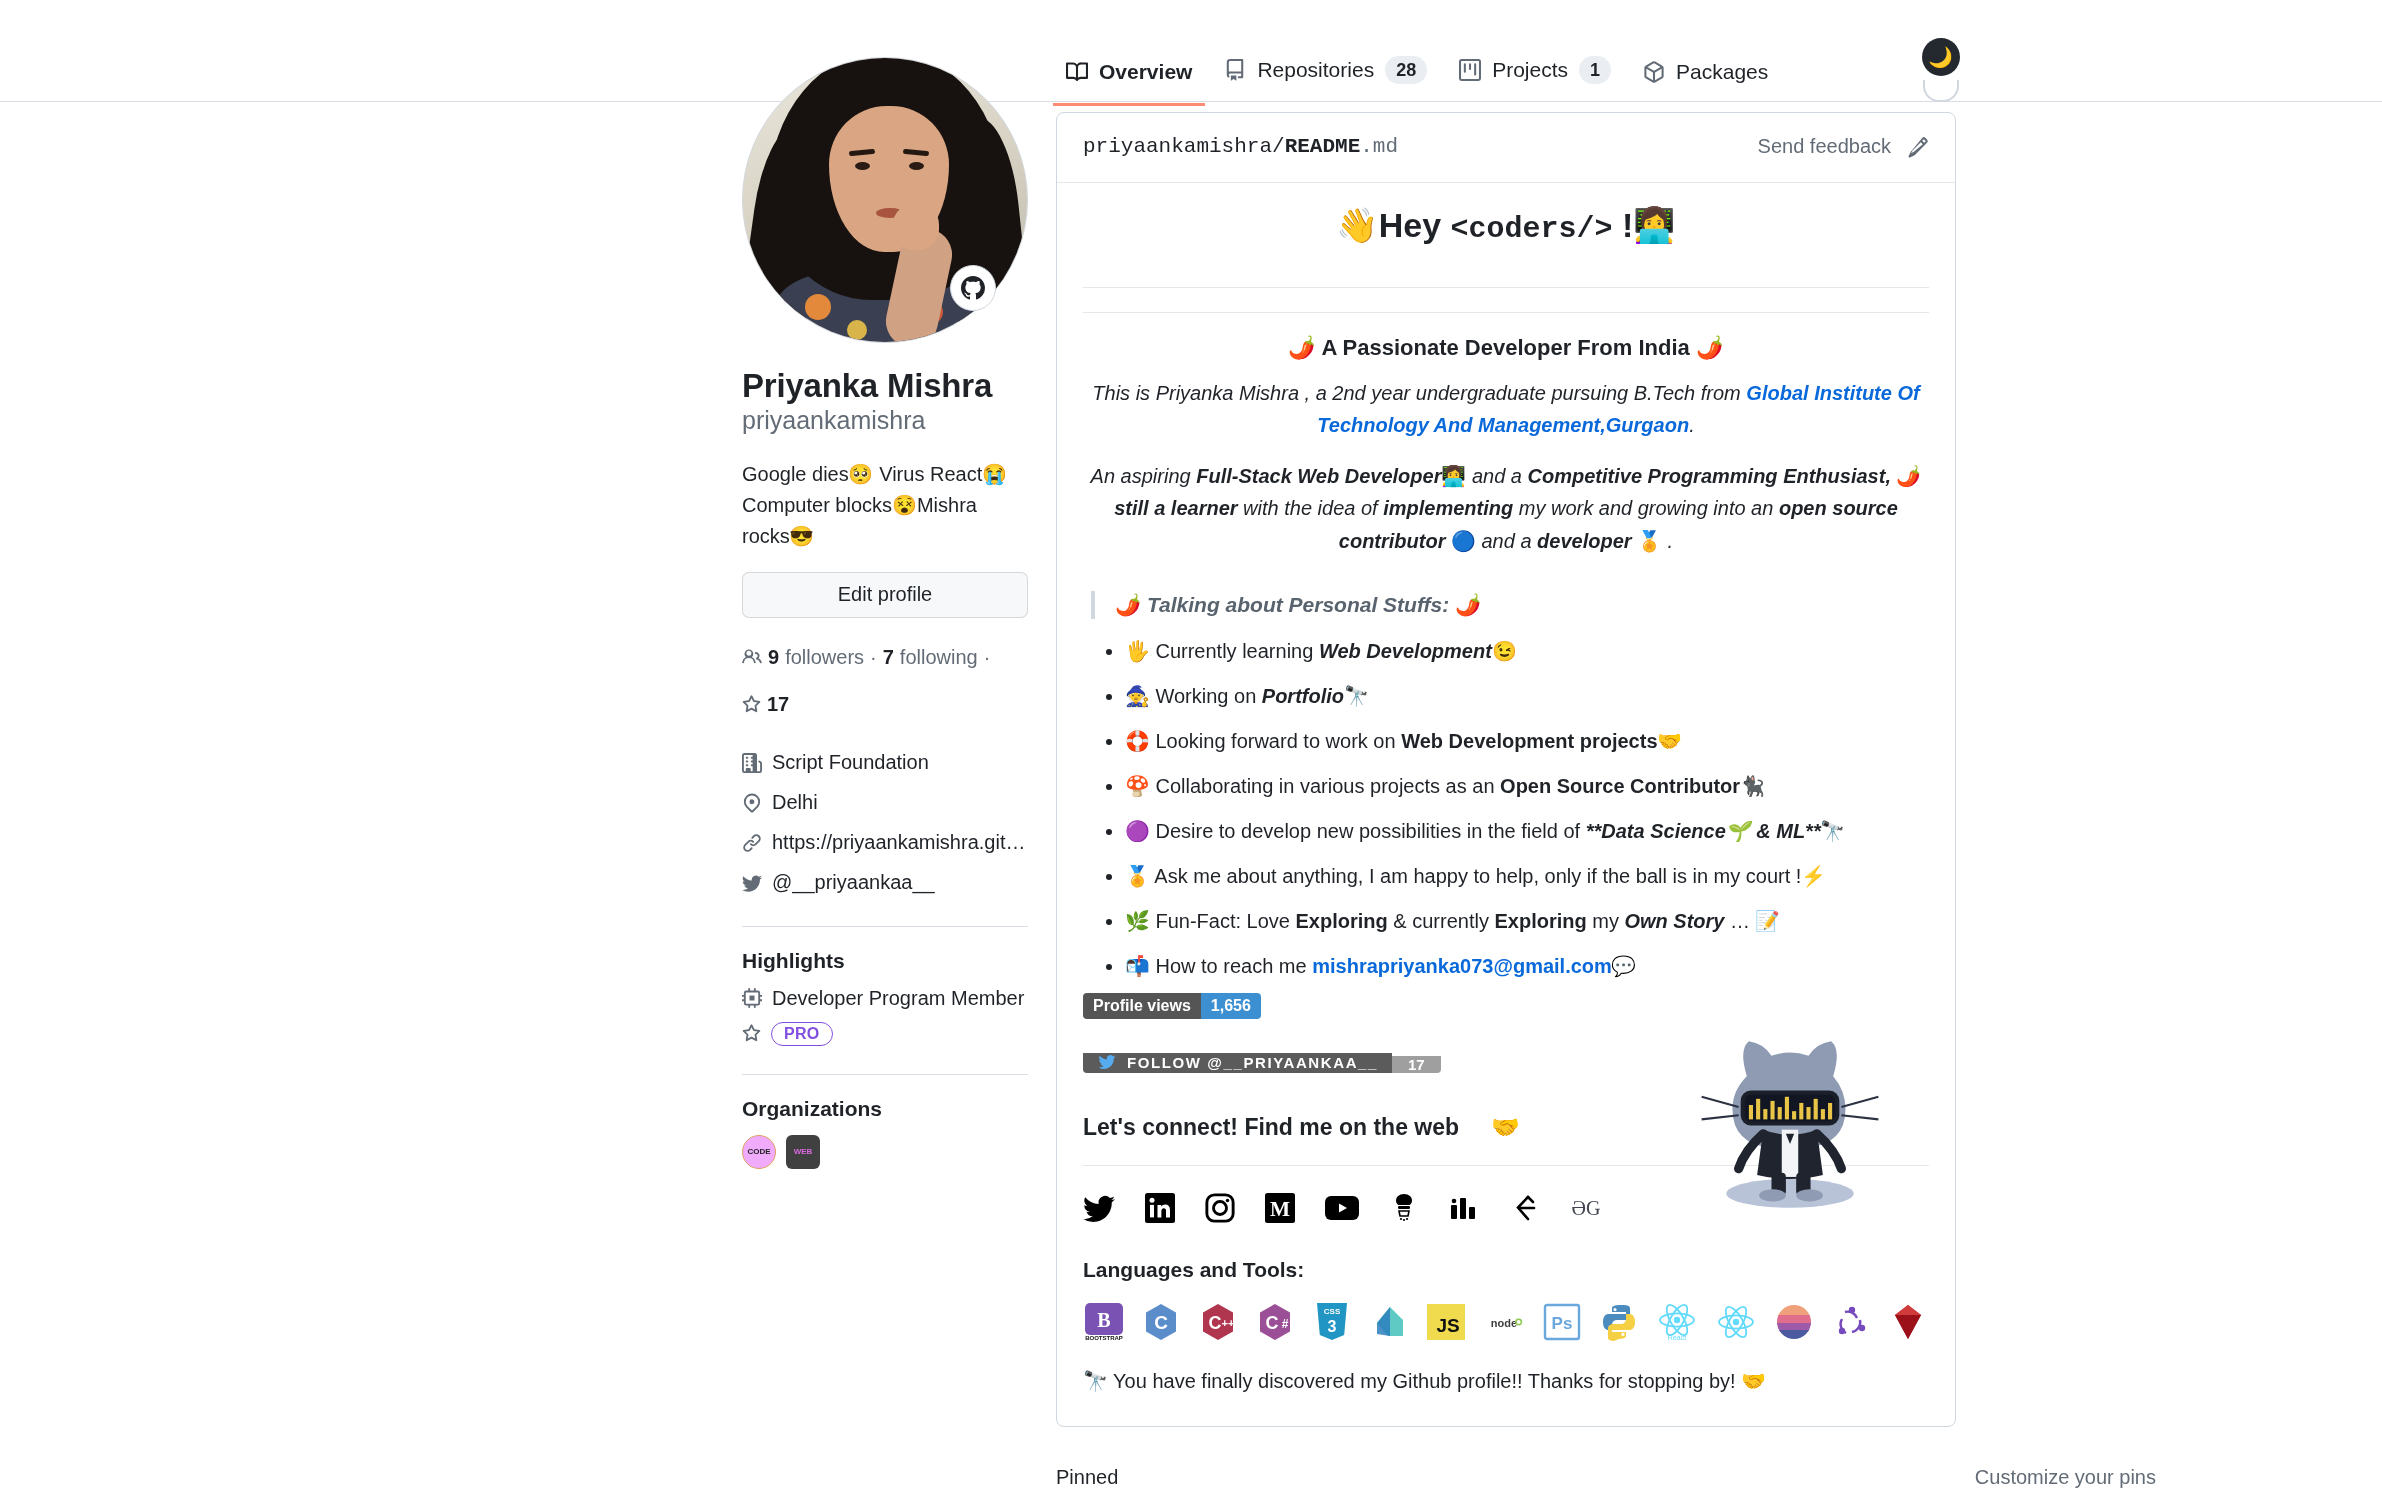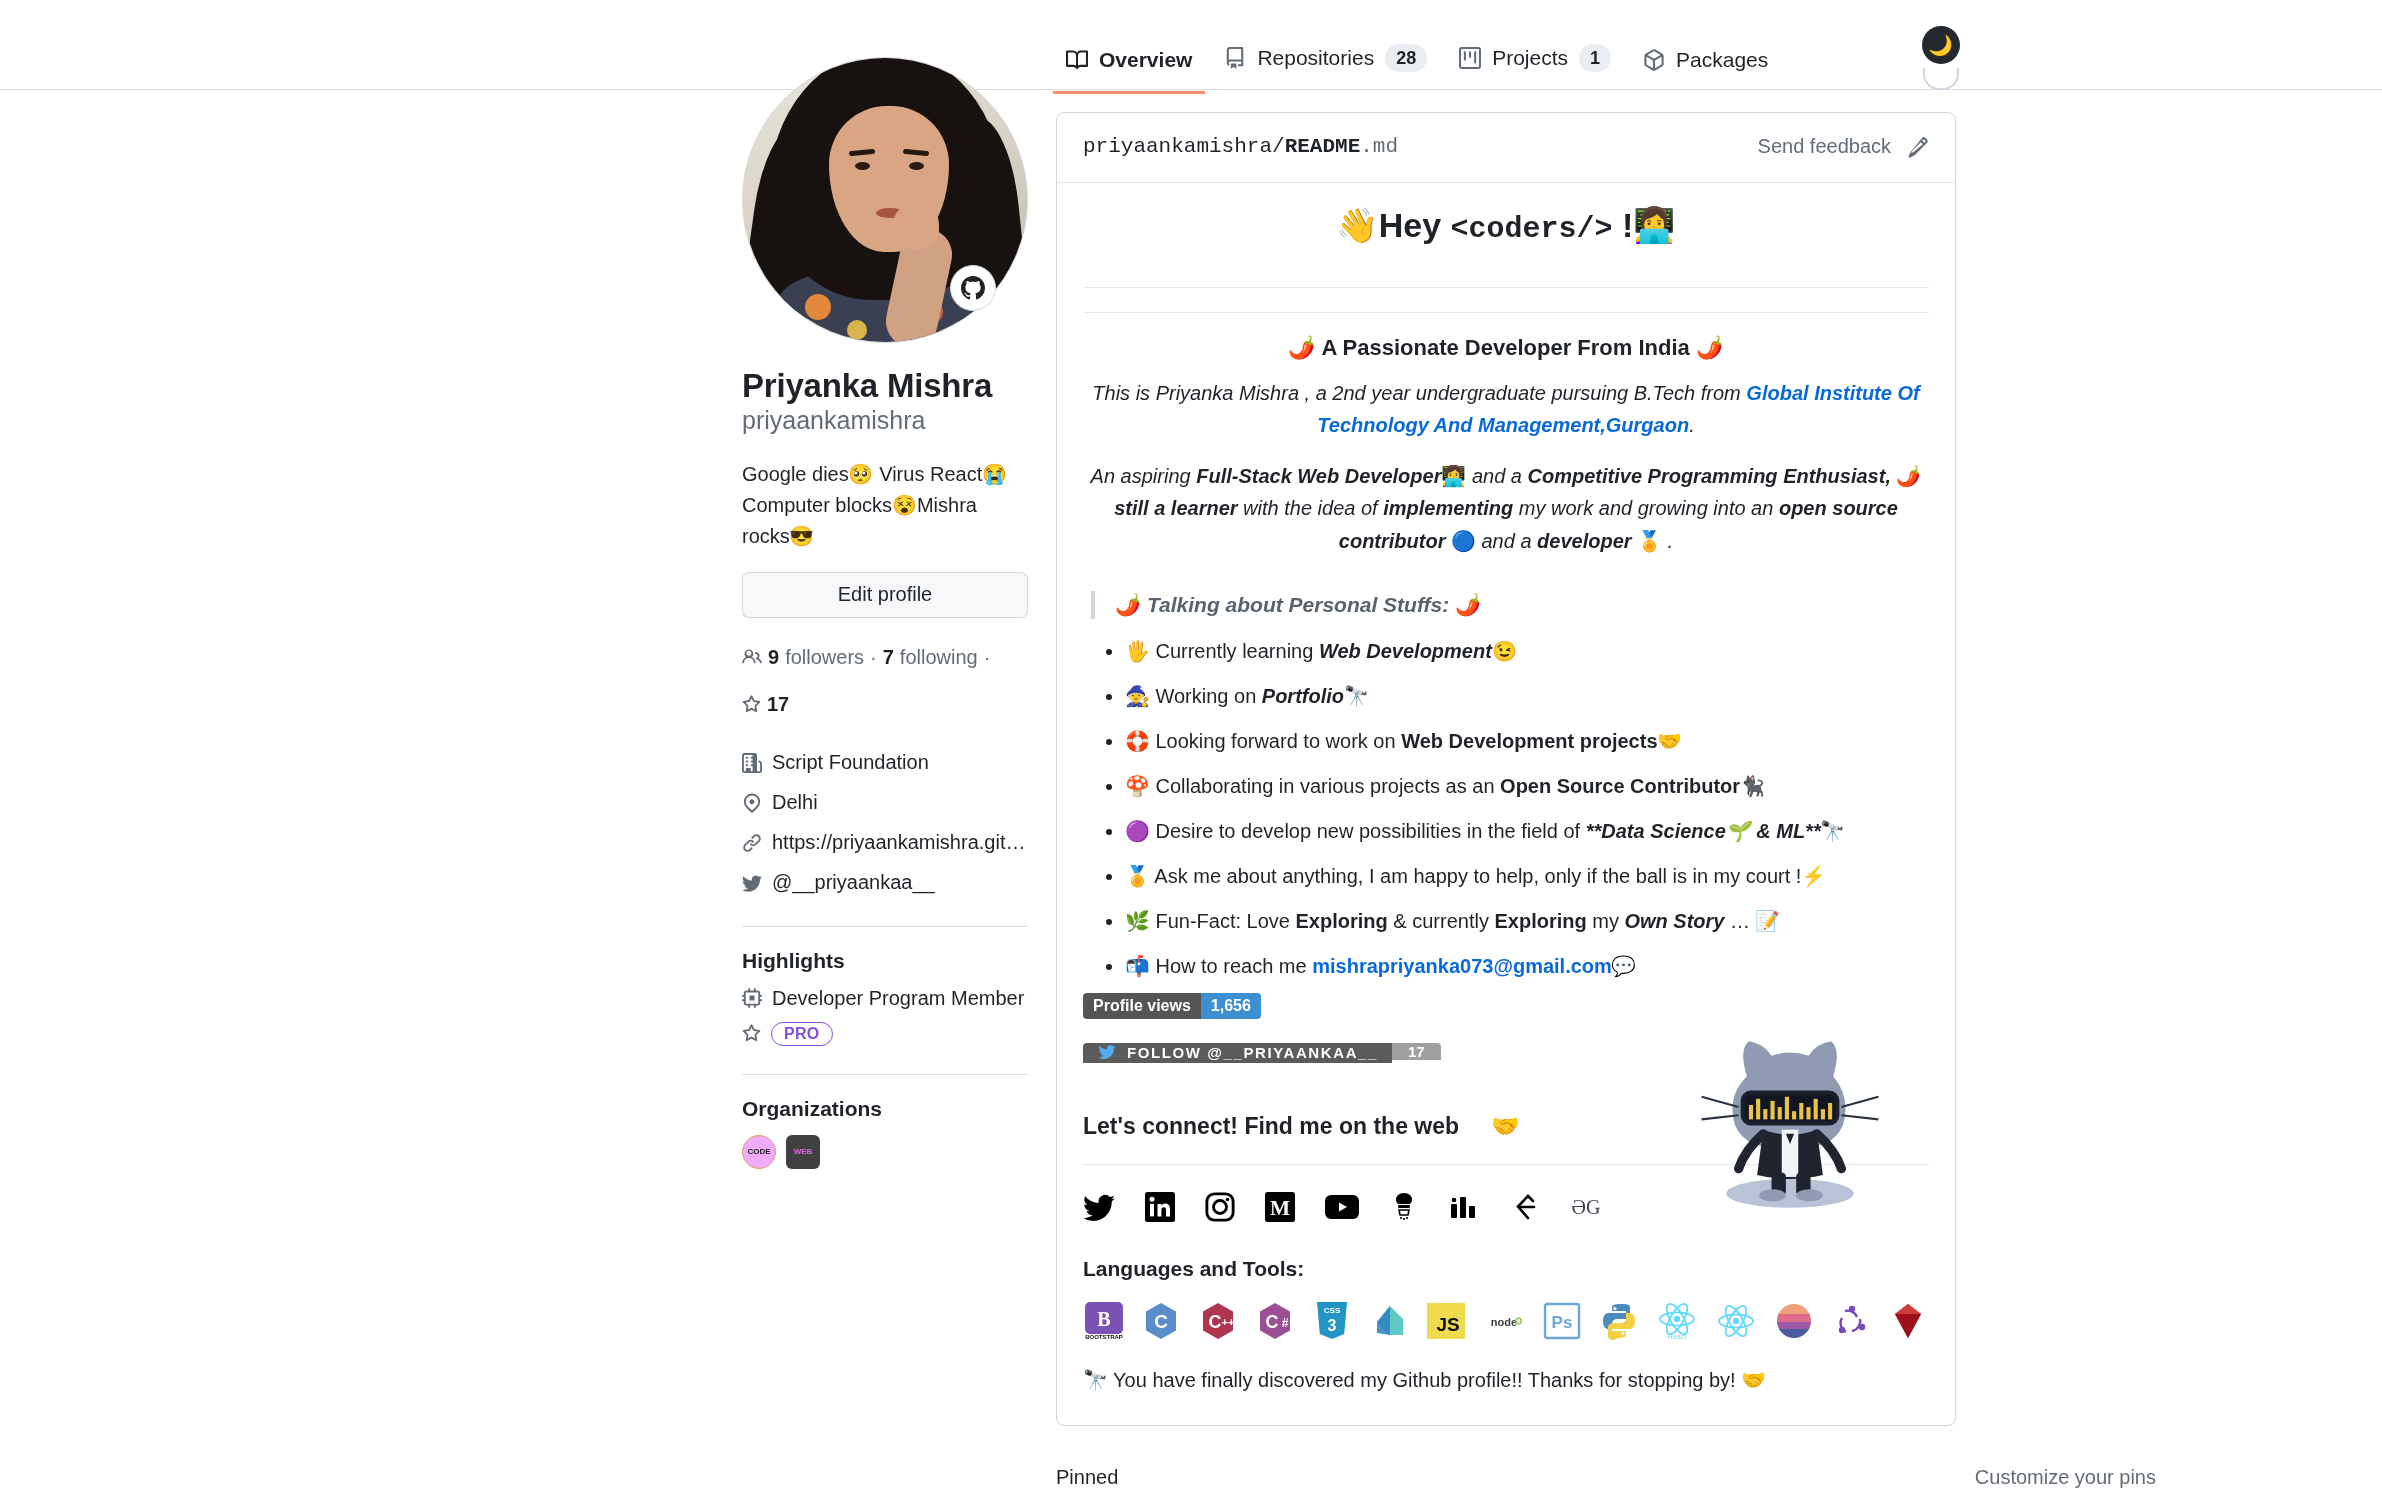--- a/index.html
+++ b/index.html
@@ -9,21 +9,21 @@
     background: #ffffff;
     font-family: "Liberation Sans", sans-serif;
     color: #1f2328;
     overflow: hidden;
     position: relative;
   }
   .page { position: relative; width: 2382px; height: 1496px; }
 
   
   .tabbar {
-    position: absolute; left: 0; top: 0; width: 2382px; height: 90px;
+    position: absolute; left: 0; top: 12px; width: 2382px; height: 90px;
     border-bottom: 1px solid #d8dee4;
   }
   .tabs { position: absolute; left: 1053px; top: 38px; display: flex; align-items: flex-end; gap: 6px; }
   .tab {
     display: flex; align-items: center; gap: 11px;
     padding: 6px 13px 19px 13px;
     font-size: 21px; color: #1f2328; cursor: pointer;
     border-bottom: 3px solid transparent; margin-bottom: -1px;
     white-space: nowrap;
   }
@@ -182,21 +182,21 @@
   
   .badge-row { margin-top: 6px; }
   .badge {
     display:inline-flex; align-items:stretch; border-radius:4px; overflow:hidden;
     font-size: 16px; font-weight:bold; cursor:pointer; height: 26px;
     font-family:"Liberation Sans", sans-serif;
   }
   .badge .l { background:#555; color:#fff; padding: 0 10px; display:flex;align-items:center;}
   .badge .r { background:#3c8fd0; color:#fff; padding: 0 10px; display:flex;align-items:center;}
   .tw-badge {
-    display:inline-flex; align-items:flex-start; height: 30px; border-radius:4px; overflow:hidden;
+    display:inline-flex; align-items:flex-end; height: 30px; border-radius:4px; overflow:hidden;
     cursor:pointer; margin-top: 24px;
   }
   .tw-badge .l {
     background:#5b5b5b; color:#fff; padding: 0 14px; display:flex;align-items:center; gap:10px;
     font-size: 15px; letter-spacing: 1.6px; font-weight:600;
   }
   .tw-badge .r { background:#9f9f9f; color:#fff; padding:0 16px; display:flex;align-items:center; font-size:15px; font-weight:bold;}
 
   .connect-h { font-size: 23px; font-weight:bold; padding-top: 40px; }
   .connect-row { display:flex; align-items:center; gap: 6px; }

